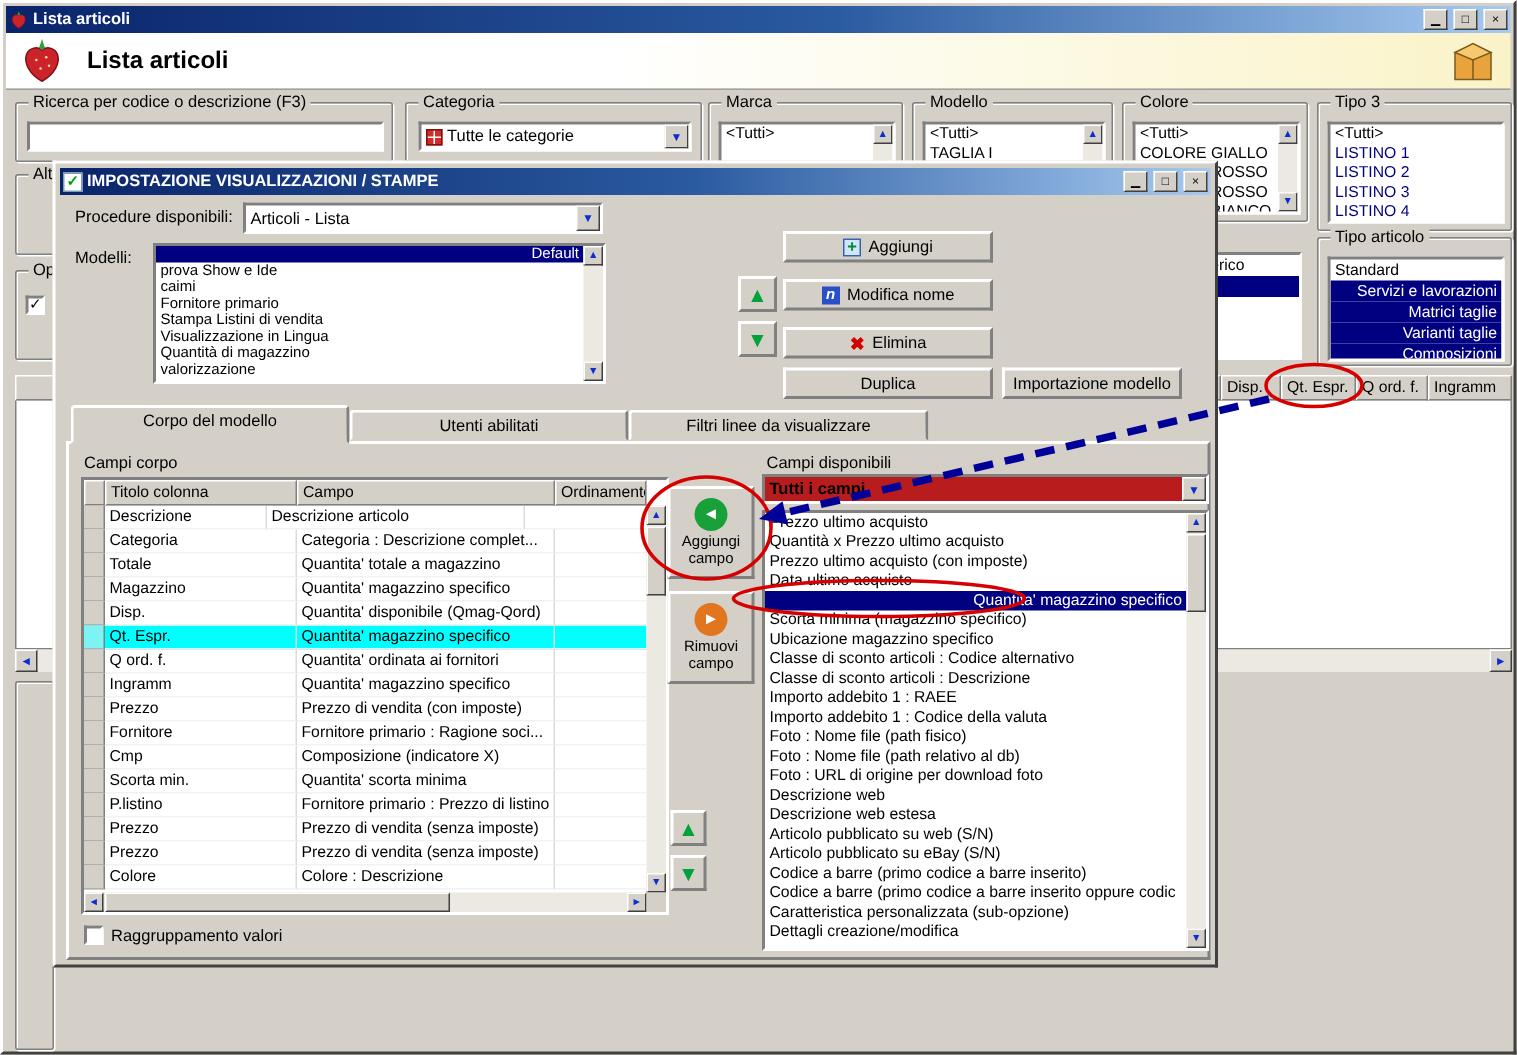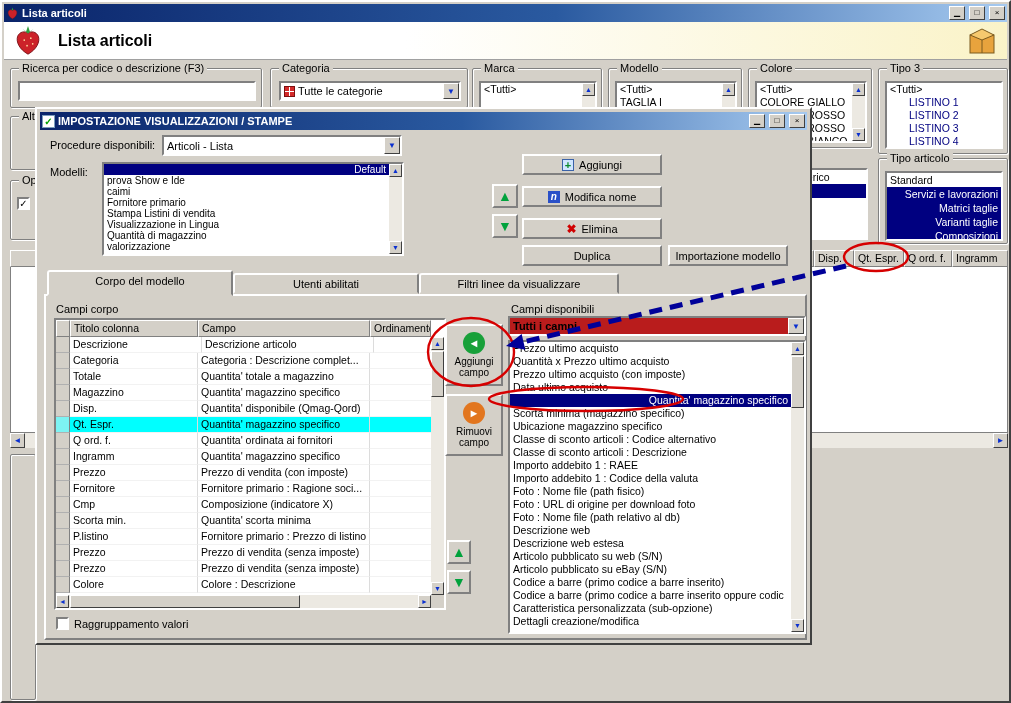--- a/index.html
+++ b/index.html
@@ -12,21 +12,21 @@
 .titlebar{background:linear-gradient(90deg,#0a246a 0%,#2a5aa0 55%,#a6caf0 100%);color:#fff;display:flex;align-items:center;padding:0 2px;gap:3px;}
 .titlebar .t{font-weight:bold;font-size:11px;flex:1;white-space:nowrap;overflow:hidden;}
 .tbtn{width:16px;height:14px;font-size:8px;line-height:11px;text-align:center;color:#000;background:#d4d0c8;border:1px solid;border-color:#fff #404040 #404040 #fff;margin-left:1px;flex:0 0 auto;}
 .gb{border:1px solid #808080;border-radius:2px;box-shadow:1px 1px 0 #ffffff, inset 1px 1px 0 #ffffff;}
 .gb>.lbl{position:absolute;top:-7px;left:8px;background:#d4d0c8;padding:0 3px;white-space:nowrap;font-size:11px;}
 .list{background:#fff;border:2px solid;border-color:#808080 #fff #fff #808080;overflow:hidden;position:relative;}
 .li{height:13px;line-height:13px;padding:0 3px;white-space:nowrap;overflow:hidden;font-size:10.5px;}
 .li-sm{height:11px;line-height:11px;font-size:10px;}
 .li-md{height:14px;line-height:14px;}
 .li.sel{background:#000080;color:#fff;text-align:right;}
-.navy{color:#000080;margin-left:19px;}
+.navy{color:#000080;}
 .combo{background:#fff;border:2px solid;border-color:#808080 #fff #fff #808080;display:flex;align-items:center;overflow:hidden;}
 .combo .cv{flex:1;padding:0 3px;white-space:nowrap;overflow:hidden;align-self:stretch;display:flex;align-items:center;}
 .cbtn{width:16px;align-self:stretch;background:#d4d0c8;border:1px solid;border-color:#fff #404040 #404040 #fff;font-size:8px;color:#0a2fd0;display:flex;align-items:center;justify-content:center;flex:0 0 auto;}
 .sb{position:absolute;background:#ece9e2;}
 .sbtn{position:absolute;background:#d4d0c8;border:1px solid;border-color:#fff #404040 #404040 #fff;color:#0a2fd0;font-size:7px;display:flex;align-items:center;justify-content:center;width:13px;height:13px;}
 .sthumb{position:absolute;background:#d4d0c8;border:1px solid;border-color:#fff #404040 #404040 #fff;}
 .btn{display:flex;align-items:center;justify-content:center;gap:5px;font-size:11px;}
 .garr{color:#00a23c;font-size:14px;line-height:14px;}
 .circ{border-radius:50%;color:#fff;display:flex;align-items:center;justify-content:center;font-size:11px;width:22px;height:22px;flex:0 0 auto;}
 .tab{position:absolute;background:#d4d0c8;border:2px solid;border-color:#fff #808080 transparent #fff;border-top-left-radius:3px;border-top-right-radius:3px;text-align:center;padding-top:3px;font-size:11px;}
@@ -276,21 +276,21 @@
       <div class="abs" style="left:0;top:0;right:13px;height:17px;display:flex">
         <div class="th" style="width:14px"></div>
         <div class="th" style="width:128px">Titolo colonna</div>
         <div class="th" style="width:172px">Campo</div>
         <div class="th" style="flex:1">Ordinamento</div>
       </div>
       <div class="abs" style="left:0;top:17px;right:13px;bottom:13px;overflow:hidden">
 
           <div class="trow">
             <div class="tc selc" style="width:14px"></div>
-            <div class="tc" style="width:132px">Descrizione</div>
+            <div class="tc" style="width:108px">Descrizione</div>
             <div class="tc" style="width:172px">Descrizione articolo</div>
             <div class="tc" style="flex:1;border-right:none"></div>
           </div>
 
           <div class="trow">
             <div class="tc selc" style="width:14px"></div>
             <div class="tc" style="width:128px">Categoria</div>
             <div class="tc" style="width:172px">Categoria : Descrizione complet...</div>
             <div class="tc" style="flex:1;border-right:none"></div>
           </div>
@@ -440,22 +440,22 @@
           <div class="li">Prezzo ultimo acquisto (con imposte)</div>
           <div class="li">Data ultimo acquisto</div>
           <div class="li sel">Quantita' magazzino specifico</div>
           <div class="li">Scorta minima (magazzino specifico)</div>
           <div class="li">Ubicazione magazzino specifico</div>
           <div class="li">Classe di sconto articoli : Codice alternativo</div>
           <div class="li">Classe di sconto articoli : Descrizione</div>
           <div class="li">Importo addebito 1 : RAEE</div>
           <div class="li">Importo addebito 1 : Codice della valuta</div>
           <div class="li">Foto : Nome file (path fisico)</div>
+          <div class="li">Foto : Nome file (path relativo al db)</div>
           <div class="li">Foto : URL di origine per download foto</div>
-          <div class="li">Foto : Nome file (path relativo al db)</div>
           <div class="li">Descrizione web</div>
           <div class="li">Descrizione web estesa</div>
           <div class="li">Articolo pubblicato su web (S/N)</div>
           <div class="li">Articolo pubblicato su eBay (S/N)</div>
           <div class="li">Codice a barre (primo codice a barre inserito)</div>
           <div class="li">Codice a barre (primo codice a barre inserito oppure codic</div>
           <div class="li">Caratteristica personalizzata (sub-opzione)</div>
           <div class="li">Dettagli creazione/modifica</div>
         </div>
       <div class="sb" style="right:0;top:0;bottom:0;width:13px">

